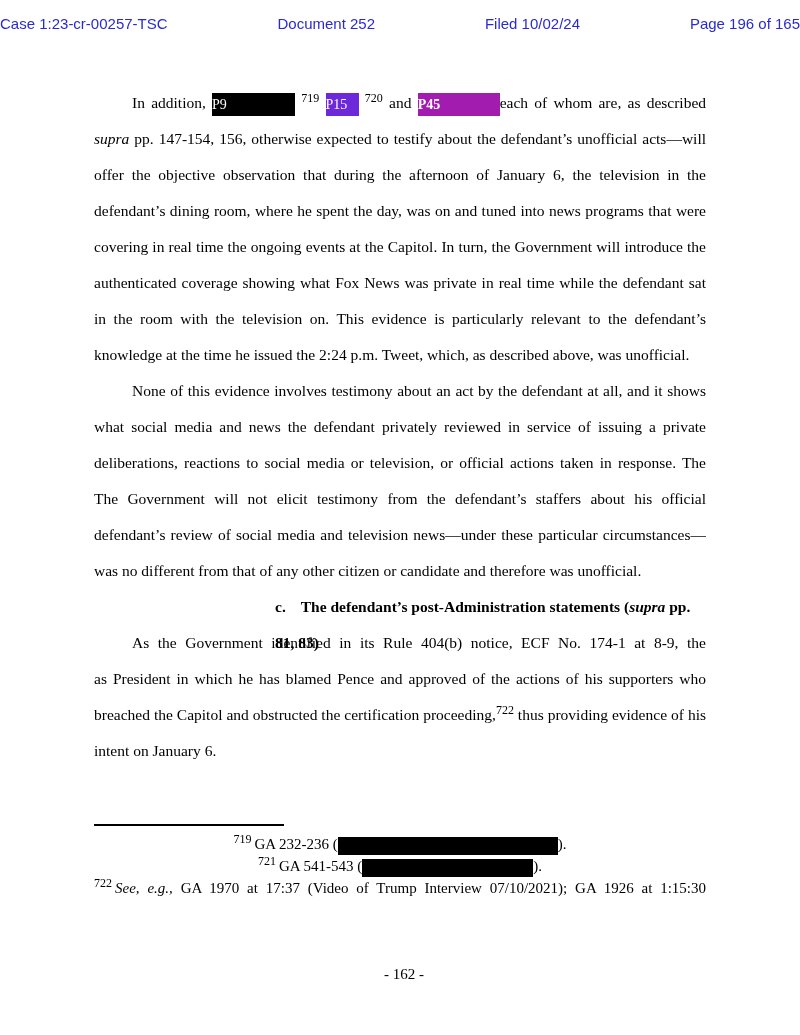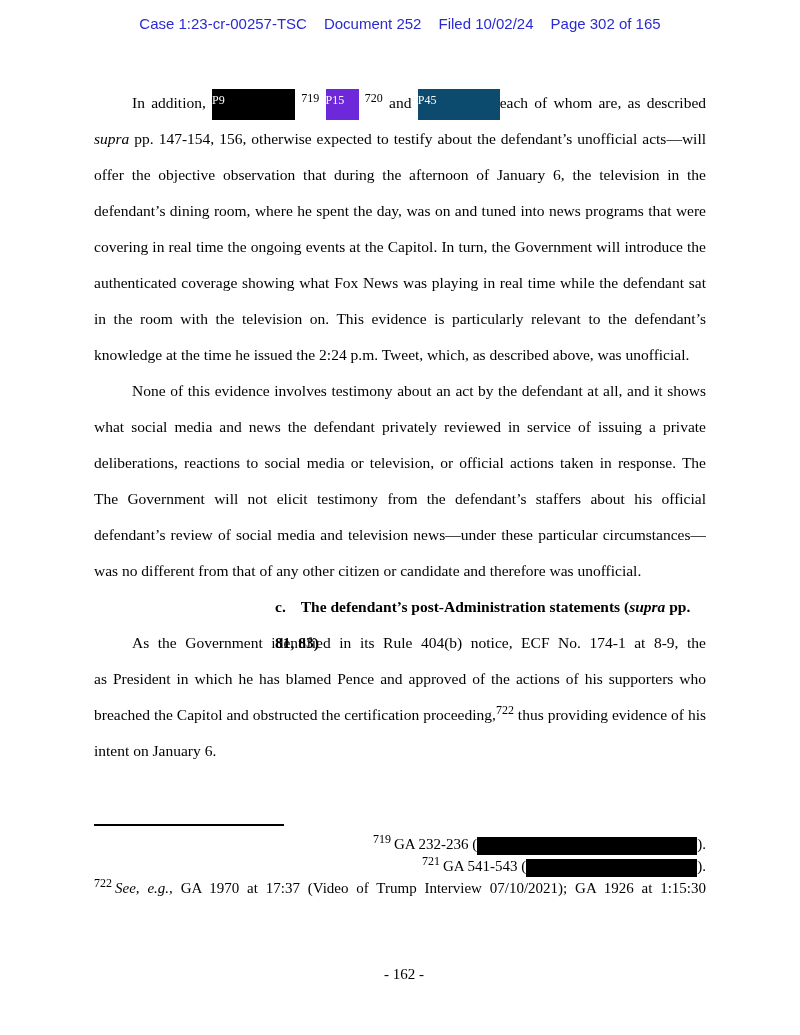--- a/index.html
+++ b/index.html
@@ -14,21 +14,21 @@
     overflow: hidden;
   }
 
   
   .header {
     position: absolute;
     top: 15px;
     left: 0;
     width: 100%;
     display: flex;
-    justify-content: center;
+    justify-content: space-between;
     gap: 17px;
     font-family: "Liberation Sans", sans-serif;
     font-size: 15px;
     white-space: nowrap;
   }
 
   
   .body-text {
     position: absolute;
     left: 94px;
@@ -50,22 +50,22 @@
     vertical-align: super;
     line-height: 0;
   }
 
   
   .redact {
     display: inline-block;
     background: #000000;
     color: #ffffff;
     text-align: center;
-    font-size: 12px;
-    height: 31px;
+    font-size: 14px;
+    height: 23px;
     line-height: 23px;
     vertical-align: middle;
   }
   .r-p9  { width: 83px; }
   .r-p15 { width: 33px; }
   .r-p45 { width: 82px; }
 
   
   .heading-line {
     height: 36px;
@@ -84,21 +84,21 @@
     top: 824px;
     width: 612px;
     font-size: 15px;
   }
   .fnsep {
     width: 190px;
     height: 0;
     border-top: 2px solid #000000;
     margin-bottom: 7px;
   }
-  .fn { line-height: 22px; text-align: right; }
+  .fn { line-height: 22px; text-align: center; }
   .fn.just { text-align: justify; text-align-last: justify; font-family: Liberation Serif, serif; }
   .fn sup.fnref { margin-right: 3px; }
   .fn-redact {
     display: inline-block;
     background: #000000;
     height: 18px;
     vertical-align: middle;
   }
   .fr-719 { width: 220px; }
   .fr-720 { width: 168px; }
@@ -115,38 +115,38 @@
 </style>
 </head>
 <body>
 
 <div class="page">
 
   <div class="header" style="color: rgb(42, 42, 210);">
     <span>Case 1:23-cr-00257-TSC</span>
     <span>Document 252</span>
     <span>Filed 10/02/24</span>
-    <span>Page 302 of 165</span>
+    <span>Page 196 of 165</span>
   </div>
 
   <div class="body-text">
 
     <div class="bline"><span class="ind"></span><span>In addition,</span>
       <span class="redact r-p9" style="background: rgb(0, 0, 0); color: rgb(255, 255, 255);">P9</span>
       <sup class="fnref">719</sup>
       <span class="redact r-p15" style="background: #6d28d9; color: rgb(255, 255, 255);">P15</span>
       <sup class="fnref">720</sup>
       <span>and</span>
-      <span class="redact r-p45" style="background: #0c4a6e; color: rgb(255, 255, 255);">P45</span><span>each of whom are, as described</span></div>
+      <span class="redact r-p45" style="background: #a21caf; color: rgb(255, 255, 255); font-weight: bold;">P45</span><span>each of whom are, as described</span></div>
     <div class="bline"><i>supra</i>
       <span>pp. 147-154, 156, otherwise expected to testify about the defendant’s unofficial acts—will</span></div>
     <div class="bline">offer the objective observation that during the afternoon of January 6, the television in the</div>
     <div class="bline">defendant’s dining room, where he spent the day, was on and tuned into news programs that were</div>
     <div class="bline">covering in real time the ongoing events at the Capitol.  In turn, the Government will introduce the</div>
-    <div class="bline">authenticated coverage showing what Fox News was playing in real time while the defendant sat</div>
+    <div class="bline">authenticated coverage showing what Fox News was private in real time while the defendant sat</div>
     <div class="bline">in the room with the television on.  This evidence is particularly relevant to the defendant’s</div>
     <div class="bline endline">knowledge at the time he issued the 2:24 p.m. Tweet, which, as described above, was unofficial.</div>
 
     <div class="bline"><span class="ind"></span><span>None of this evidence involves testimony about an act by the defendant at all, and it shows</span></div>
     <div class="bline">what social media and news the defendant privately reviewed in service of issuing a private Tweet.</div>
     <div class="bline">deliberations, reactions to social media or television, or official actions taken in response.  The</div>
     <div class="bline">The Government will not elicit testimony from the defendant’s staffers about his official</div>
     <div class="bline">defendant’s review of social media and television news—under these particular circumstances—</div>
     <div class="bline endline">was no different from that of any other citizen or candidate and therefore was unofficial.</div>
 

